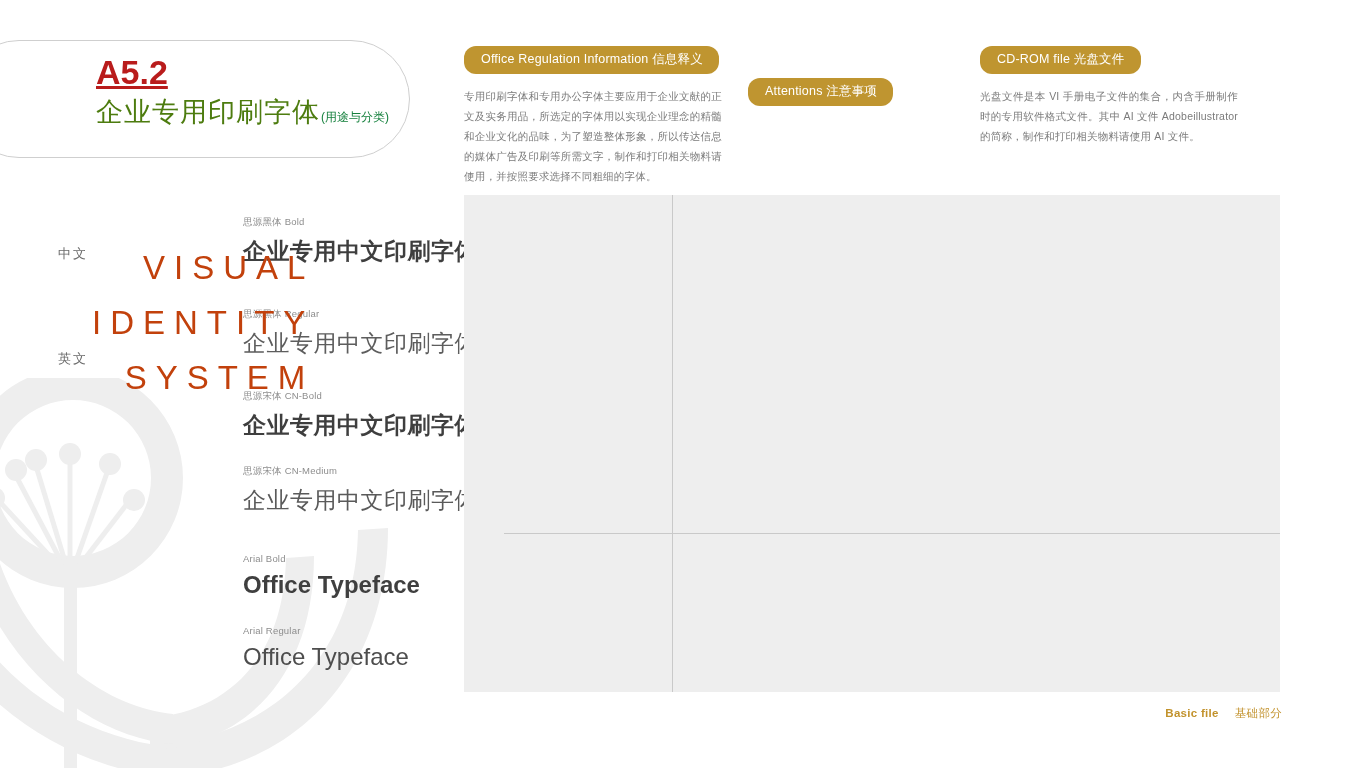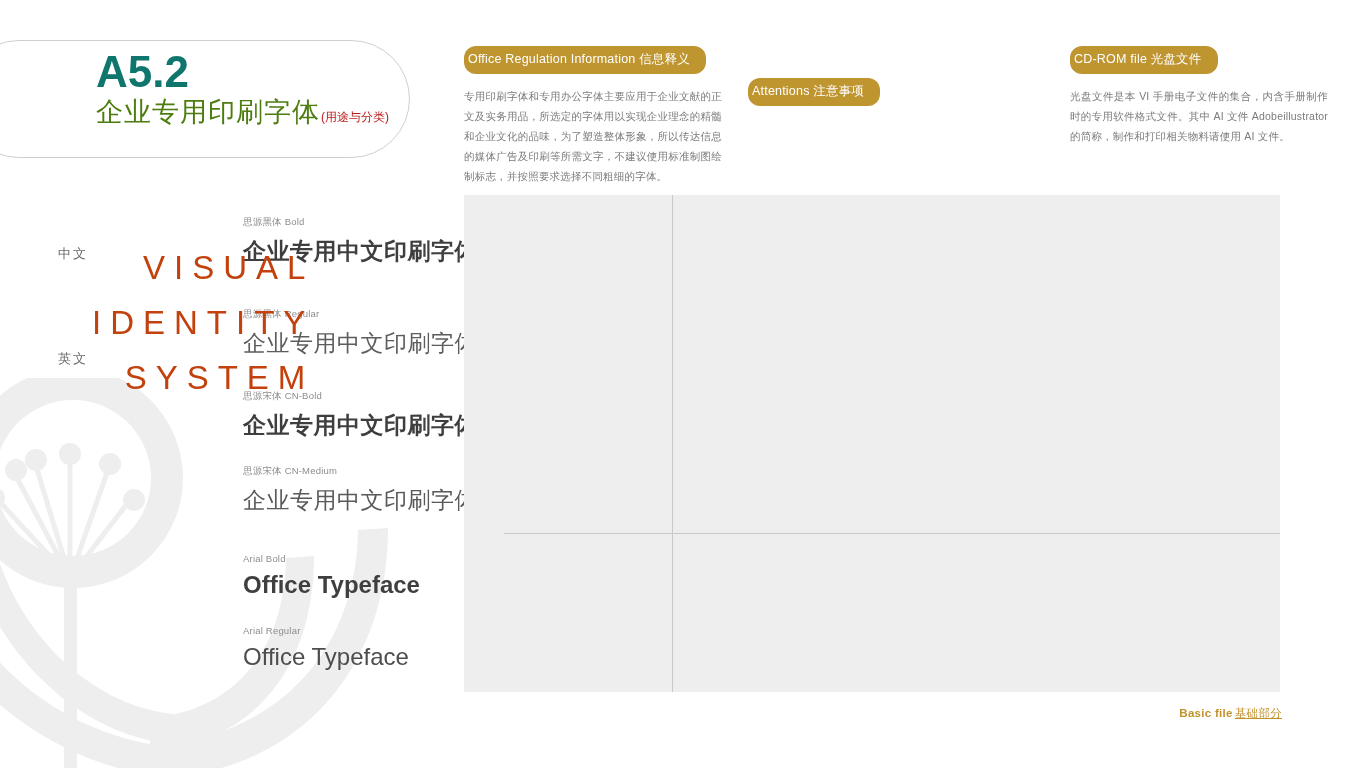--- a/index.html
+++ b/index.html
@@ -36,41 +36,42 @@
     background: #ffffff;
     z-index: 2;
   }
   #header-text {
     position: absolute;
     left: 96px;
     top: 52px;
     z-index: 3;
   }
   #section-code {
-    font-size: 44px;
+    font-size: 34px;
     font-weight: bold;
-    color: #0f766e;
+    color: #b91c1c;
     letter-spacing: 0px;
     line-height: 40px;
+    text-decoration: underline;
   }
   #section-title-row {
     margin-top: 2px;
     display: flex;
     align-items: baseline;
     color: #c4a048;
   }
   #section-title {
     font-size: 27px;
     font-weight: 300;
     letter-spacing: 1px;
     color: #4d7c0f;
   }
   #section-subtitle {
     font-size: 12px;
-    color: #b91c1c;
+    color: #15803d;
     letter-spacing: 0px;
     margin-left: 1px;
   }
 
   
   #vis-block {
     position: absolute;
     left: 92px;
     top: 240px;
     z-index: 1;
@@ -83,28 +84,28 @@
   }
   #vis-block div { white-space: nowrap; }
 
   
   .info-col {
     position: absolute;
     top: 46px;
   }
   #info-col-0 { left: 464px; width: 258px; }
   #info-col-1 { left: 748px; width: 258px; margin-top: 32px; }
-  #info-col-2 { left: 1070px; width: 258px; }
+  #info-col-2 { left: 980px; width: 258px; }
 
   .info-badge {
     display: inline-block;
     background: #bf9530;
     color: #ffffff;
     font-size: 12.5px;
-    padding: 5px 16px 6px 4px;
+    padding: 5px 16px 6px 17px;
     border-radius: 12px;
     letter-spacing: 0.2px;
     white-space: nowrap;
   }
   .info-body {
     margin-top: 12px;
     font-size: 10.5px;
     line-height: 20px;
     color: #7b7b7b;
     text-align: justify;
@@ -221,21 +222,21 @@
   
   #footer {
     position: absolute;
     right: 84px;
     top: 706px;
     font-size: 11.5px;
     color: #c2922c;
     letter-spacing: 0.3px;
     z-index: 2;
   }
-  #footer span { margin-left: 2px; text-decoration: underline; }
+  #footer span { margin-left: 16px; }
 </style>
 </head>
 <body>
 
 <svg id="watermark" viewBox="0 0 430 400" xmlns="http://www.w3.org/2000/svg">
   <g fill="#eeeeee">
 
     <path d="M-60 160 C -20 320, 120 400, 230 400 L 230 370 C 130 368, 10 300, -25 160 Z"></path>
 
     <path d="M430 150 C 430 300, 330 400, 190 400 L 190 368 C 310 362, 398 282, 400 152 Z"></path>
@@ -277,21 +278,21 @@
 </div>
 
 <div id="vis-block">
   <div>VISUAL</div>
   <div>IDENTITY</div>
   <div>SYSTEM</div>
 </div>
 
 <div class="info-col" id="info-col-0">
   <div class="info-badge">Office Regulation Information 信息释义</div>
-  <div class="info-body">专用印刷字体和专用办公字体主要应用于企业文献的正文及实务用品，所选定的字体用以实现企业理念的精髓和企业文化的品味，为了塑造整体形象，所以传达信息的媒体广告及印刷等所需文字，不建议使用标准制图绘制标志，并按照要求选择不同粗细的字体。</div>
+  <div class="info-body">专用印刷字体和专用办公字体主要应用于企业文献的正文及实务用品，所选定的字体用以实现企业理念的精髓和企业文化的品味，为了塑造整体形象，所以传达信息的媒体广告及印刷等所需文字，制作和打印相关物料请使用，并按照要求选择不同粗细的字体。</div>
 </div>
 <div class="info-col" id="info-col-1">
   <div class="info-badge">Attentions 注意事项</div>
 </div>
 <div class="info-col" id="info-col-2">
   <div class="info-badge">CD-ROM file 光盘文件</div>
   <div class="info-body">光盘文件是本 VI 手册电子文件的集合，内含手册制作时的专用软件格式文件。其中 AI 文件 Adobeillustrator 的简称，制作和打印相关物料请使用 AI 文件。</div>
 </div>
 
 <div id="panel">

